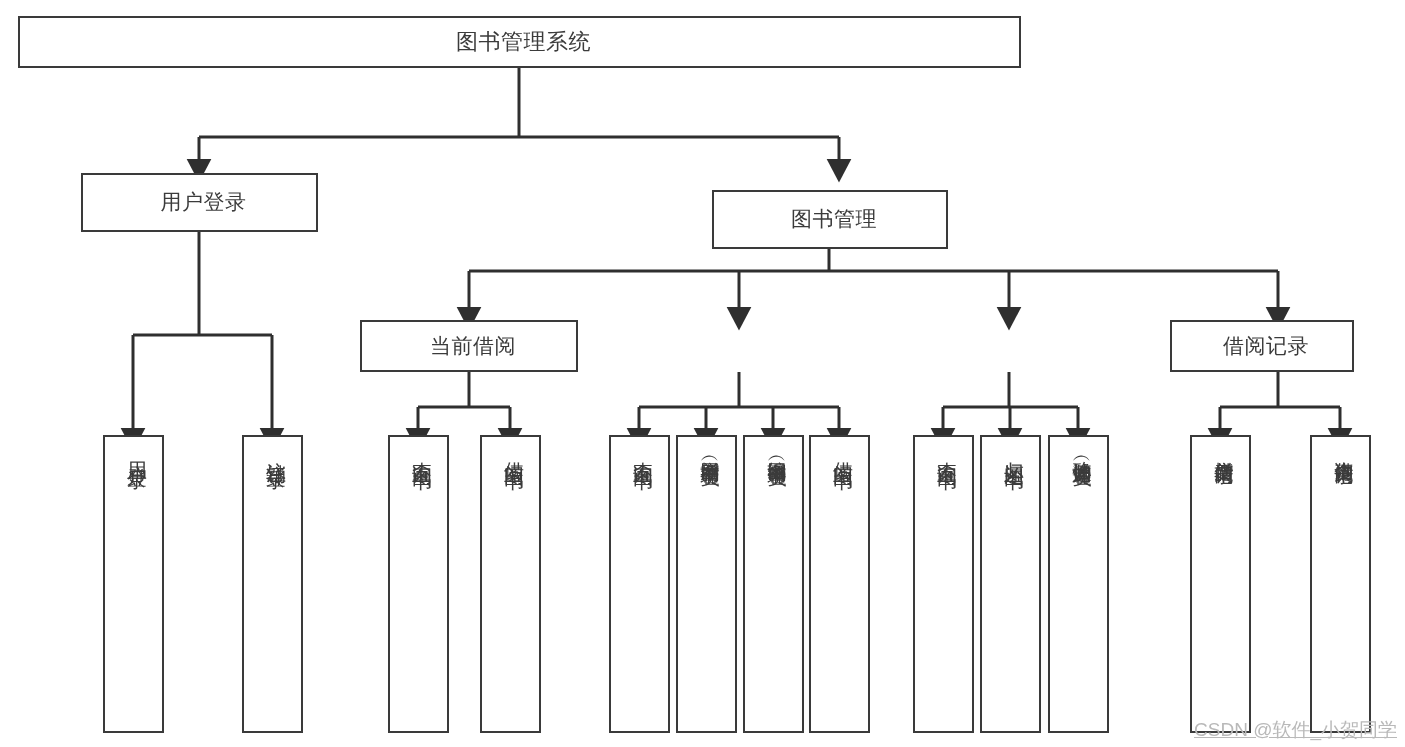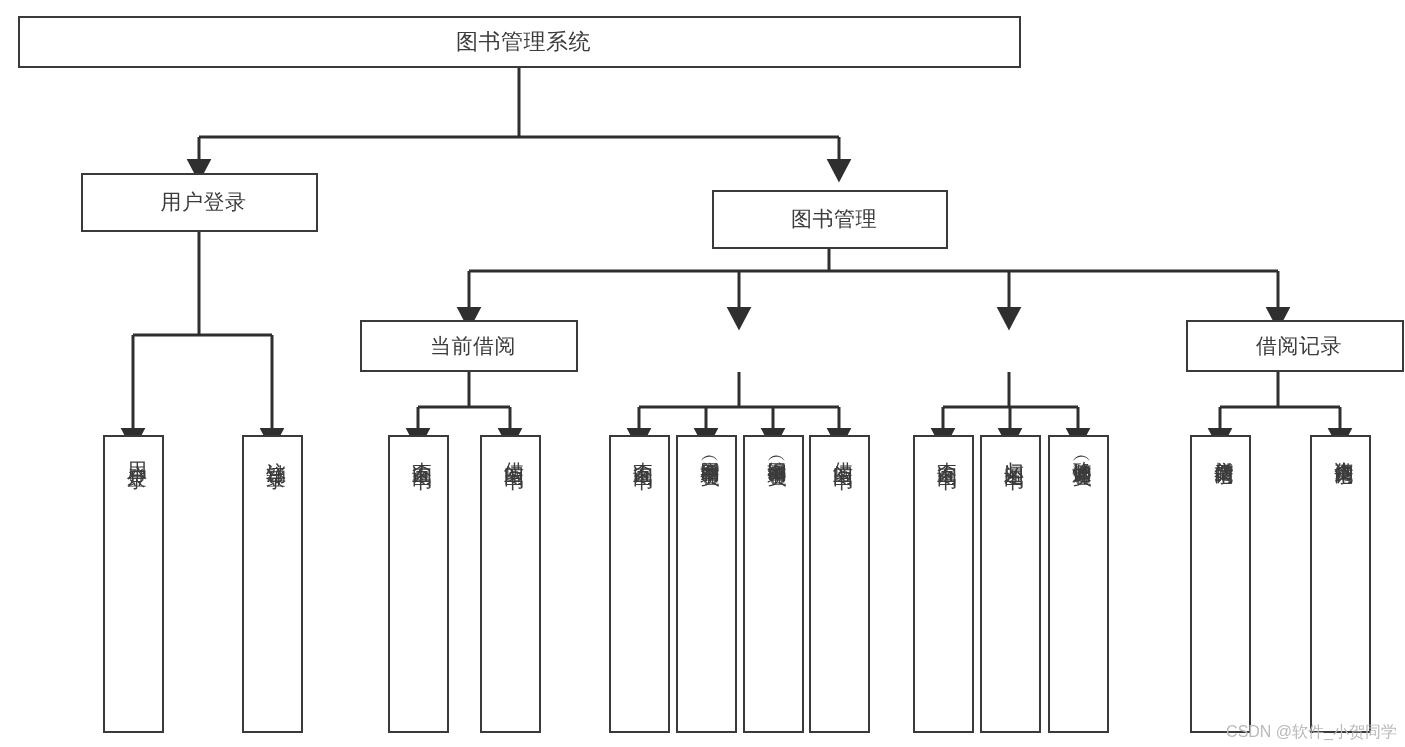--- a/index.html
+++ b/index.html
@@ -69,24 +69,25 @@
   }
   .node-v.tall-text .node-label {
     font-size: 19px;
     letter-spacing: 1px;
   }
   .watermark {
     position: absolute;
     right: 8px;
     bottom: 4px;
     font-family: "Liberation Sans", "DejaVu Sans", sans-serif;
-    font-size: 16px;
+    font-size: 19px;
     color: #b9b9b9;
     white-space: nowrap;
     user-select: none;
+    text-decoration: underline;
   }
 </style>
 </head>
 <body>
 
 <div id="diagram-root">
 
   <svg class="connector-layer" viewBox="0 0 1405 747" xmlns="http://www.w3.org/2000/svg">
     <defs>
       <marker id="arrowhead" markerWidth="9" markerHeight="9" refX="1.5" refY="4.2" orient="auto" markerUnits="strokeWidth">
@@ -148,21 +149,21 @@
   <div class="node-box node-h" style="left:712px; top:190px; width:236px; height:59px;">
     <span class="node-label">图书管理</span>
   </div>
 
   <div class="node-box node-h" style="left:360px; top:320px; width:218px; height:52px;">
     <span class="node-label">当前借阅</span>
   </div>
 
 
 
-  <div class="node-box node-h" style="left:1170px; top:320px; width:218px; height:52px;margin-left:16px;">
+  <div class="node-box node-h" style="left:1170px; top:320px; width:184px; height:52px;">
     <span class="node-label">借阅记录</span>
   </div>
 
   <div class="node-box node-v" style="left:103px; top:435px; width:61px; height:298px;">
     <span class="node-label">用户登录</span>
   </div>
 
   <div class="node-box node-v" style="left:242px; top:435px; width:61px; height:298px;">
     <span class="node-label">注销登录</span>
   </div>

